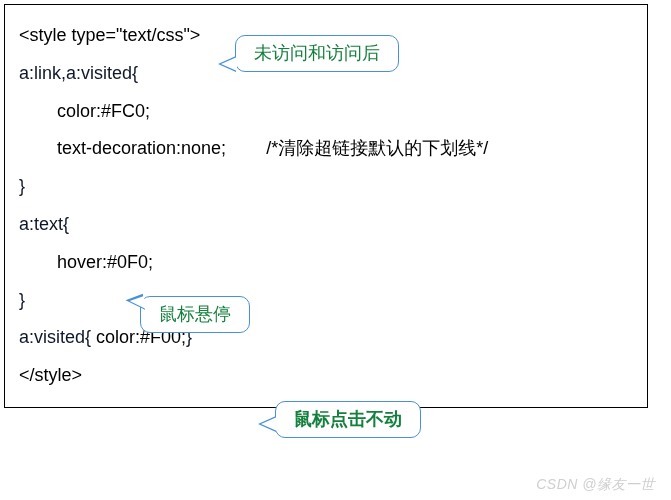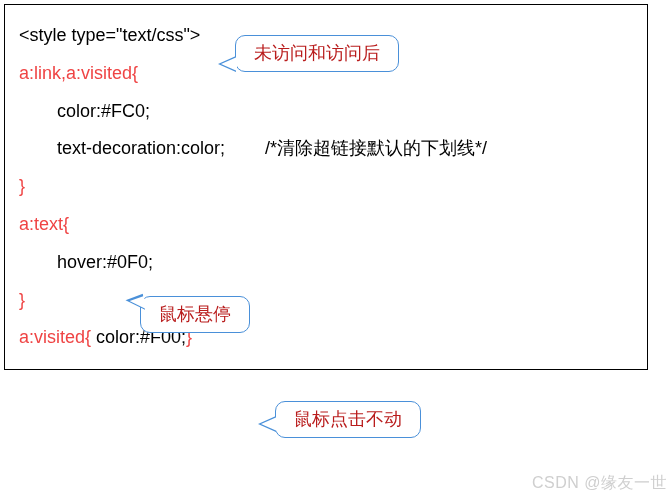--- a/index.html
+++ b/index.html
@@ -18,28 +18,28 @@
     border: 1px solid #000;
     padding: 12px 10px 12px 14px;
     width: 644px;
     margin: 4px 0 0 4px;
     box-sizing: border-box;
     position: relative;
     line-height: 2.1;
   }
   .line { white-space: pre; }
   .indent { margin-left: 38px; }
-  .red { color: #ef4444; }
+  .red { color: #0f172a; }
   .callout {
     position: absolute;
     background: #fff;
     border: 1.5px solid #4a90d9;
     border-radius: 10px;
     padding: 6px 18px;
-    color: #b91c1c;
+    color: #15803d;
     font-size: 18px;
     line-height: 1.3;
     box-shadow: 0 0 0 0 rgba(0,0,0,0);
   }
   .tail {
     position: absolute;
     width: 0;
     height: 0;
   }
   
@@ -78,66 +78,68 @@
     border-right: 18px solid #4a90d9;
   }
   .c3-tail-inner {
     left: -15px; top: 15px;
     border-top: 7px solid transparent;
     border-bottom: 7px solid transparent;
     border-right: 16px solid #fff;
   }
   .watermark {
     position: absolute;
-    right: 4px;
+    right: 16px;
     bottom: 6px;
-    font-size: 16px;
+    font-size: 14px;
     color: #cfcfcf;
     letter-spacing: 0.5px;
+    font-style: italic;
   }
 </style>
 </head>
 <body>
 
 <div class="codebox">
 
   <div class="line"><span>&lt;style type="text/css"&gt;</span></div>
 
   <div class="line"><span class="red">a:link,a:visited{</span></div>
 
   <div class="line indent"><span>color:#FC0;</span></div>
 
-  <div class="line indent"><span>text-decoration:color;</span><span>        </span><span>/*清除超链接默认的下划线*/</span></div>
+  <div class="line indent"><span>text-decoration:none;</span><span>        </span><span>/*清除超链接默认的下划线*/</span></div>
 
 
   <div class="line"><span class="red">}</span></div>
 
   <div class="line"><span class="red">a:text{</span></div>
 
   <div class="line indent"><span>hover:#0F0;</span></div>
 
 
   <div class="line"><span class="red">}</span></div>
 
   <div class="line"><span class="red">a:visited{</span><span> color:#F00;</span><span class="red">}</span></div>
 
+  <div class="line"><span>&lt;/style&gt;</span></div>
 
   <div class="callout" style="left:230px; top:30px;">
     <span class="tail c1-tail-outer"></span>
     <span class="tail c1-tail-inner"></span>
     <span>未访问和访问后</span>
   </div>
 
   <div class="callout" style="left:135px; top:244px;margin-top:47px;">
     <span class="tail c2-tail-outer"></span>
     <span class="tail c2-tail-inner"></span>
     <span>鼠标悬停</span>
   </div>
 
-  <div class="callout" style="left:270px; top:396px;">
+  <div class="callout" style="left:270px; top:396px;font-weight:bold;">
     <span class="tail c3-tail-outer"></span>
     <span class="tail c3-tail-inner"></span>
     <span>鼠标点击不动</span>
   </div>
 
 </div>
 
 <div class="watermark">CSDN @缘友一世</div>
 
 </body></html>

